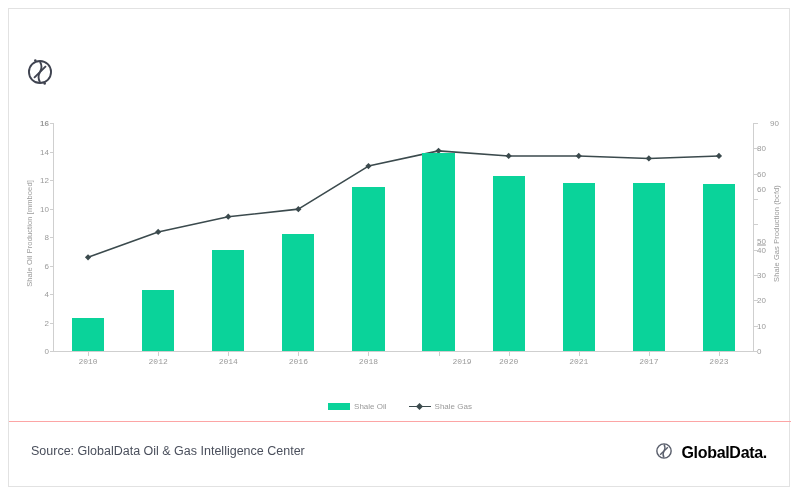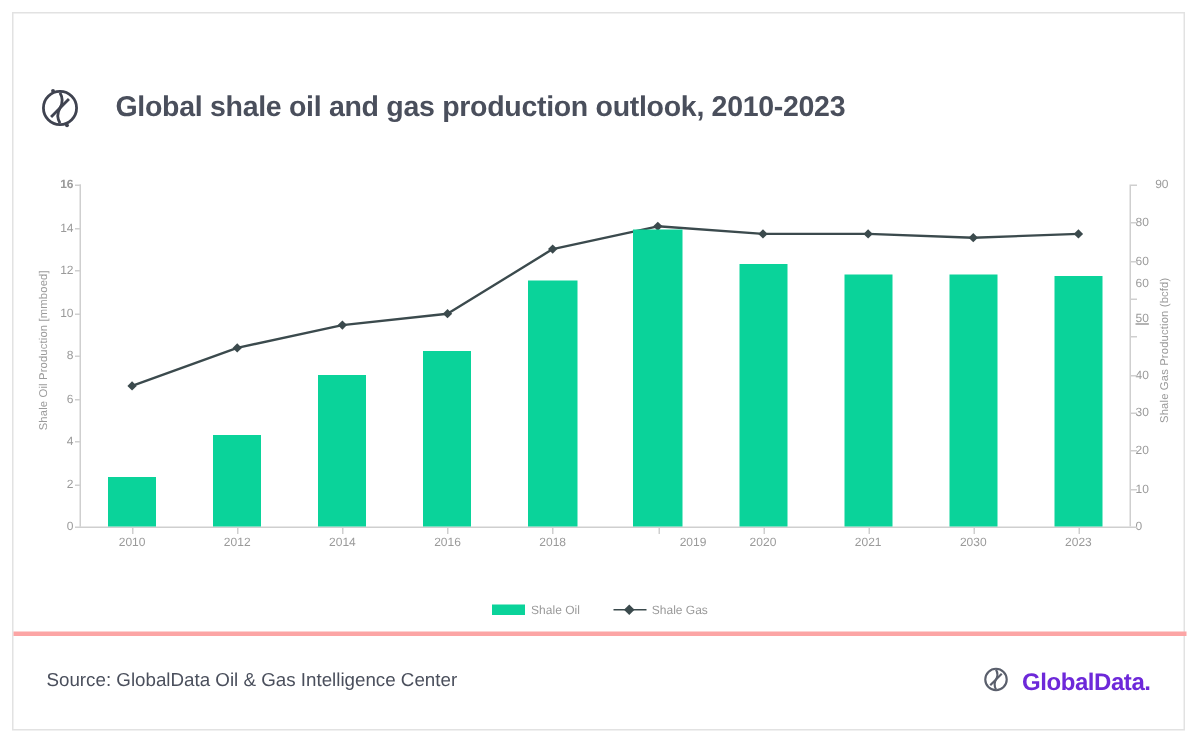--- a/index.html
+++ b/index.html
@@ -150,20 +150,21 @@
     overflow: visible;
   }
 
   
   #x-ticks {
     position: absolute;
     left: 44px;
     top: 256px;
     width: 701px;
     height: 20px;
+    font-family: Liberation Mono, monospace;
   }
   .x-tick-label {
     position: absolute;
     top: 0;
     font-size: 8px;
     color: #9a9a9a;
     text-align: center;
     transform: translateX(-50%);
     white-space: nowrap;
   }
@@ -220,62 +221,61 @@
     white-space: nowrap;
   }
 
   
   #footer {
     position: absolute;
     left: 0;
     top: 412px;
     width: 782px;
     height: 66px;
-    border-top: 3px solid #fca5a5;
+    border-top: 1px solid #fca5a5;
   }
   #source-text {
     position: absolute;
     left: 22px;
     top: 22px;
     font-size: 12.5px;
     color: #4a4f5c;
     white-space: nowrap;
   }
   #footer-logo {
     position: absolute;
     right: 24px;
     top: 18px;
     display: flex;
     align-items: center;
     gap: 6px;
   }
   #footer-logo-text {
     font-size: 16px;
     font-weight: bold;
-    color: #6d28d9;
+    color: #000000;
     letter-spacing: -0.3px;
   }
 </style>
 </head>
 <body>
 
 <div id="card">
 
   <div id="header">
     <span id="brand-mark">
       <svg viewBox="0 0 40 40" width="34" height="34" aria-hidden="true">
         <circle cx="20" cy="20" r="13" fill="none" stroke="#3f4350" stroke-width="2.2"></circle>
         <line x1="13" y1="27" x2="27" y2="13" stroke="#3f4350" stroke-width="2.2"></line>
         <path d="M20 8 A12 12 0 0 1 20 20" fill="none" stroke="#3f4350" stroke-width="2.2"></path>
         <path d="M20 32 A12 12 0 0 1 20 20" fill="none" stroke="#3f4350" stroke-width="2.2"></path>
         <circle cx="14.5" cy="6.5" r="1.5" fill="#3f4350"></circle>
         <circle cx="25.5" cy="33.5" r="1.5" fill="#3f4350"></circle>
       </svg>
     </span>
-    <div id="chart-title">Global shale oil and gas production outlook, 2010-2023</div>
   </div>
 
   <div id="plot-area">
 
     <div class="axis-title" id="y-left-title">Shale Oil Production [mmboed]</div>
     <div class="axis-title" id="y-right-title">Shale Gas Production (bcfd)</div>
 
     <div class="tick-col" id="y-left-ticks">
         <div class="tick-label" style="top: 250px;">0</div>
         <div class="tick-label" style="top: 221.5px;">2</div>
@@ -286,21 +286,21 @@
         <div class="tick-label" style="top: 79px;">12</div>
         <div class="tick-label" style="top: 50.5px;">14</div>
         <div class="tick-label" style="top: 22px; font-weight: bold;">16</div>
       </div>
     <div class="tick-col" id="y-right-ticks">
         <div class="tick-label" style="top: 250px;">0</div>
         <div class="tick-label" style="top: 224.667px;">10</div>
         <div class="tick-label" style="top: 199.333px;">20</div>
         <div class="tick-label" style="top: 174px;">30</div>
         <div class="tick-label" style="top: 148.667px;">40</div>
-        <div class="tick-label" style="top: 111px; text-decoration: underline;">50</div>
+        <div class="tick-label" style="top: 140px; text-decoration: underline;">50</div>
         <div class="tick-label" style="top: 88px;">60</div>
         <div class="tick-label" style="top: 72.6667px;">60</div>
         <div class="tick-label" style="top: 47.3333px;">80</div>
         <div class="tick-label" style="top: 22px; text-align: right;">90</div>
       </div>
 
     <div class="spine" id="spine-left"></div>
     <div class="spine" id="spine-right"></div>
     <div id="spine-bottom"></div>
 
@@ -332,21 +332,21 @@
 
     <div id="x-ticks">
         <div class="x-tick-label" style="left: 35.05px;">2010</div>
         <div class="x-tick-label" style="left: 105.15px;">2012</div>
         <div class="x-tick-label" style="left: 175.25px;">2014</div>
         <div class="x-tick-label" style="left: 245.35px;">2016</div>
         <div class="x-tick-label" style="left: 315.45px;">2018</div>
         <div class="x-tick-label" style="left: 409px;">2019</div>
         <div class="x-tick-label" style="left: 455.65px;">2020</div>
         <div class="x-tick-label" style="left: 525.75px;">2021</div>
-        <div class="x-tick-label" style="left: 595.85px;">2030</div>
+        <div class="x-tick-label" style="left: 595.85px;">2017</div>
         <div class="x-tick-label" style="left: 665.95px;">2023</div>
       </div>
   <div class="tick-mark" style="left: 41px; top: 250px;"></div>
       <div class="tick-mark" style="left: 41px; top: 221.5px;"></div>
       <div class="tick-mark" style="left: 41px; top: 193px;"></div>
       <div class="tick-mark" style="left: 41px; top: 164.5px;"></div>
       <div class="tick-mark" style="left: 41px; top: 136px;"></div>
       <div class="tick-mark" style="left: 41px; top: 107.5px;"></div>
       <div class="tick-mark" style="left: 41px; top: 79px;"></div>
       <div class="tick-mark" style="left: 41px; top: 50.5px;"></div>

